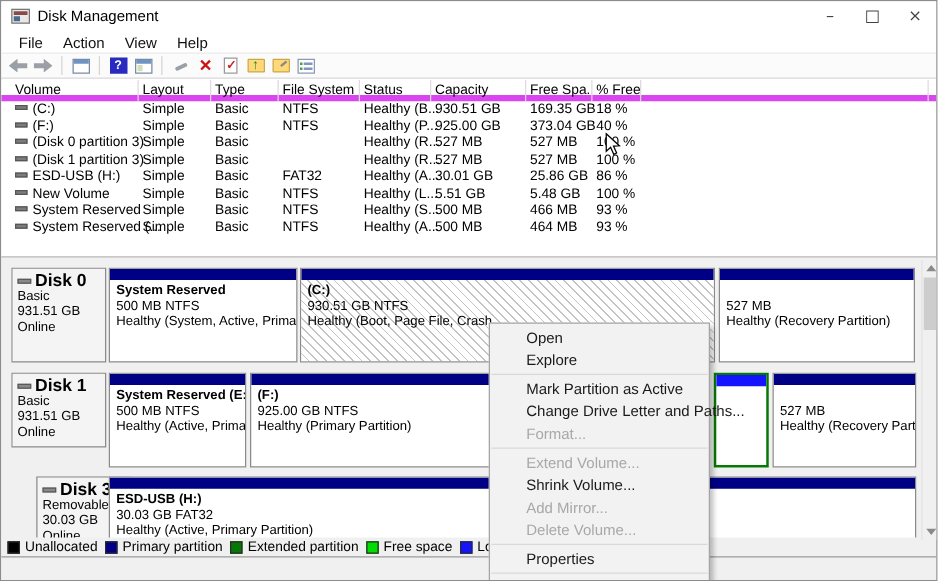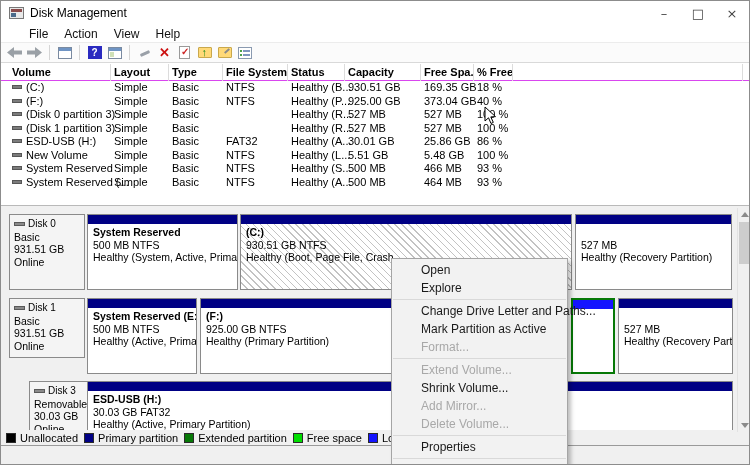--- a/index.html
+++ b/index.html
@@ -14,21 +14,21 @@
   .app-icon { width:15px; height:12px; border:1px solid #777; background:#e8e8e8; position:relative; margin-right:6px; }
   .app-icon::before { content:""; position:absolute; left:1px; top:1px; right:1px; height:3px; background:#8a4a4a; }
   .app-icon::after { content:""; position:absolute; left:1px; bottom:1px; width:5px; height:4px; background:#4a6a8a; }
   .title-text { font-size:12px; color:#000; }
   .win-controls { margin-left:auto; display:flex; height:100%; }
   .win-btn { width:34px; height:100%; display:flex; align-items:center; justify-content:center;
              font-size:13px; color:#444; font-family:"DejaVu Sans", sans-serif; }
 
   
   .menubar { position:absolute; top:24px; left:0; right:0; height:17px; background:#fff;
-             display:flex; align-items:center; padding-left:20px; }
+             display:flex; align-items:center; padding-left:6px; }
   .menu-item { font-size:12px; color:#111; padding:0 8px; }
 
   
   .toolbar { position:absolute; top:41px; left:0; right:0; height:21px; background:#fbfbfb;
              border-top:1px solid #ececec; border-bottom:1px solid #d9d9d9;
              display:flex; align-items:center; padding-left:5px; gap:3px; }
   .tsep { width:1px; height:15px; background:#d5d5d5; margin:0 3px; }
   .tico { width:17px; height:16px; display:flex; align-items:center; justify-content:center; position:relative; }
   .arrow-svg { display:block; }
   .ico-box { width:14px; height:12px; border:1px solid #7a8aa0; background:#fff; position:relative; }
@@ -45,35 +45,35 @@
   .ico-folder { width:14px; height:11px; background:#ffd978; border:1px solid #c9a84c; border-radius:1px; position:relative; }
   .ico-folder.up::after { content:"\2191"; position:absolute; left:3px; top:-2px; color:#1c8a1c; font-size:11px; font-weight:bold; }
   .ico-folder.pen::after { content:""; position:absolute; right:1px; top:2px; width:6px; height:2px;
                            background:#8a8a8a; transform:rotate(-40deg); }
   .ico-list { width:14px; height:12px; background:#fff; border:1px solid #8a9ab0; position:relative; }
   .ico-list::before { content:""; position:absolute; left:4px; top:2px; right:1px; height:2px; background:#7f96c0; box-shadow:0 4px 0 #7f96c0; }
   .ico-list::after { content:""; position:absolute; left:1px; top:2px; width:2px; height:2px; background:#4aa04a; box-shadow:0 4px 0 #4aa04a; }
 
   
   .table-wrap { position:absolute; top:63px; left:0; right:0; height:141px; background:#fff; }
-  .thead { position:relative; height:17px; border-bottom:1px solid #d946ef;font-weight:bold; }
+  .thead { position:relative; height:17px; border-bottom:5px solid #d946ef; }
   .th { position:absolute; top:0; height:17px; font-size:11px; color:#000; padding:2px 0 0 3px;
         border-right:1px solid #dcdcdc; overflow:hidden; white-space:nowrap; }
   .tbody { position:relative; }
   .trow { position:relative; height:13.5px; }
   .td { position:absolute; top:0; font-size:11px; color:#000; white-space:nowrap; padding-left:3px; line-height:13.5px; }
   .vol-ico { display:inline-block; width:10px; height:4px; background:#7c7c7c; border:1px solid #565656;
              margin-right:4px; vertical-align:middle; position:relative; top:-1px; }
 
   
   .gpane { position:absolute; top:204px; left:0; right:0; bottom:0; background:#f0f0f0; border-top:1px solid #b9b9b9; }
   .disk-row { position:absolute; left:8px; width:728px; overflow:hidden; }
   .disk-label { position:absolute; left:0; top:0; width:76px; background:#f4f4f4; border:1px solid #8a8a8a;
                 padding:3px 4px; font-size:10.5px; line-height:12.5px; color:#000; }
-  .disk-label .dname { font-weight:normal; font-size:10px; white-space:nowrap; }
+  .disk-label .dname { font-weight:bold; font-size:14px; white-space:nowrap; }
   .dl-ico { display:inline-block; width:11px; height:4px; background:#8a8a8a; border:1px solid #5a5a5a; margin-right:3px; vertical-align:middle; }
   .part { position:absolute; top:0; background:#fff; border:1px solid #8a8a8a; overflow:hidden; }
   .part.extfr { border:2px solid #067806; }
   .pbar { height:9px; width:100%; }
   .ptxt { padding:2px 4px 0 5px; font-size:10.5px; line-height:12.5px; color:#000; white-space:nowrap; }
   .ptxt .pt1 { font-weight:bold; }
   .part.sel .pbody { position:absolute; top:9px; left:0; right:0; bottom:0;
       background:repeating-linear-gradient(45deg,#ffffff 0px,#ffffff 4px,#c3c3c3 4px,#c3c3c3 5px); }
   .part .ptxt { position:relative; z-index:2; }
 
@@ -398,22 +398,22 @@
           <span class="leg-sq" style="background: rgb(20, 20, 255);"></span>
           <span class="leg-lbl">Logical drive</span>
         </span>
       </div>
   </div>
 
   <div class="cmenu" id="context-menu">
       <div class="mi">Open</div>
       <div class="mi">Explore</div>
       <div class="msep"></div>
+      <div class="mi">Mark Partition as Active</div>
       <div class="mi">Change Drive Letter and Paths...</div>
-      <div class="mi">Mark Partition as Active</div>
       <div class="mi disabled">Format...</div>
       <div class="msep"></div>
       <div class="mi disabled">Extend Volume...</div>
       <div class="mi">Shrink Volume...</div>
       <div class="mi disabled">Add Mirror...</div>
       <div class="mi disabled">Delete Volume...</div>
       <div class="msep"></div>
       <div class="mi">Properties</div>
       <div class="msep"></div>
       <div class="mi">Help</div>

